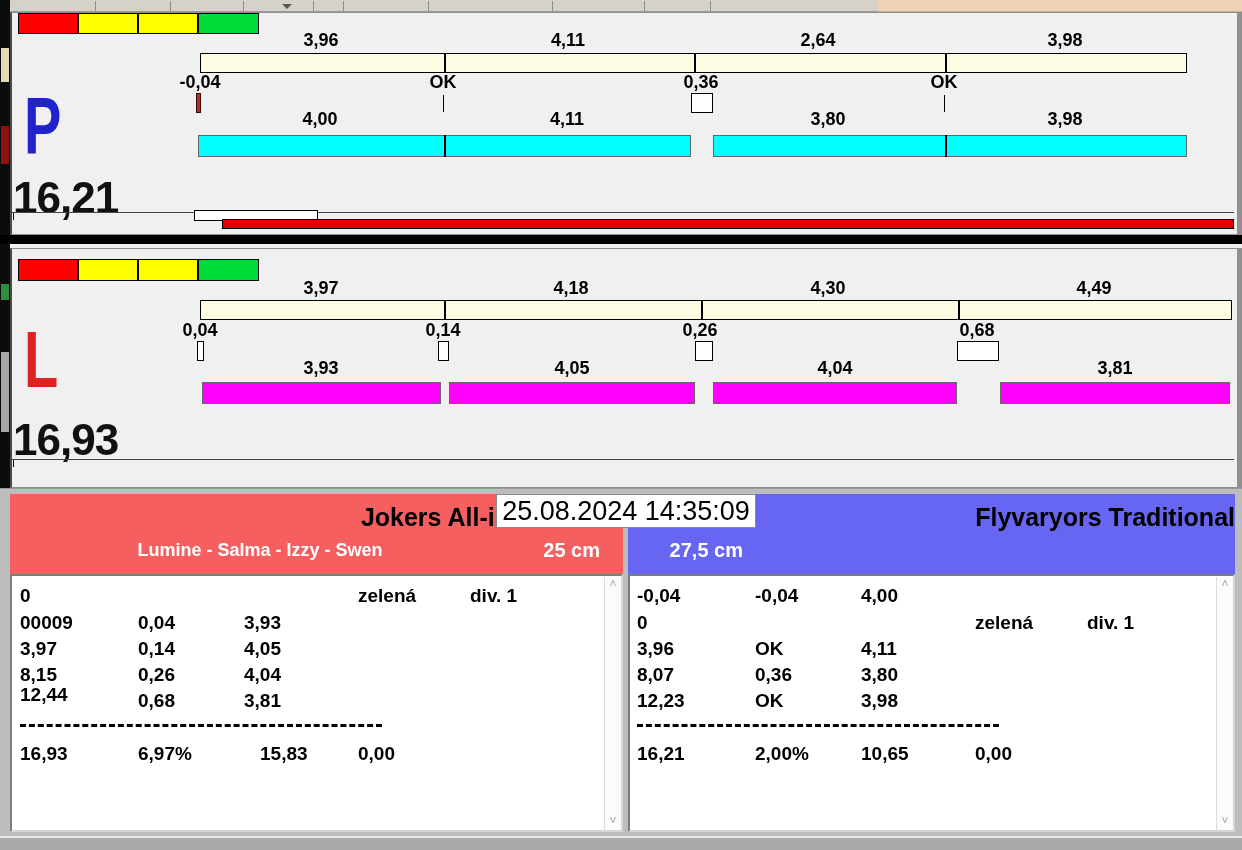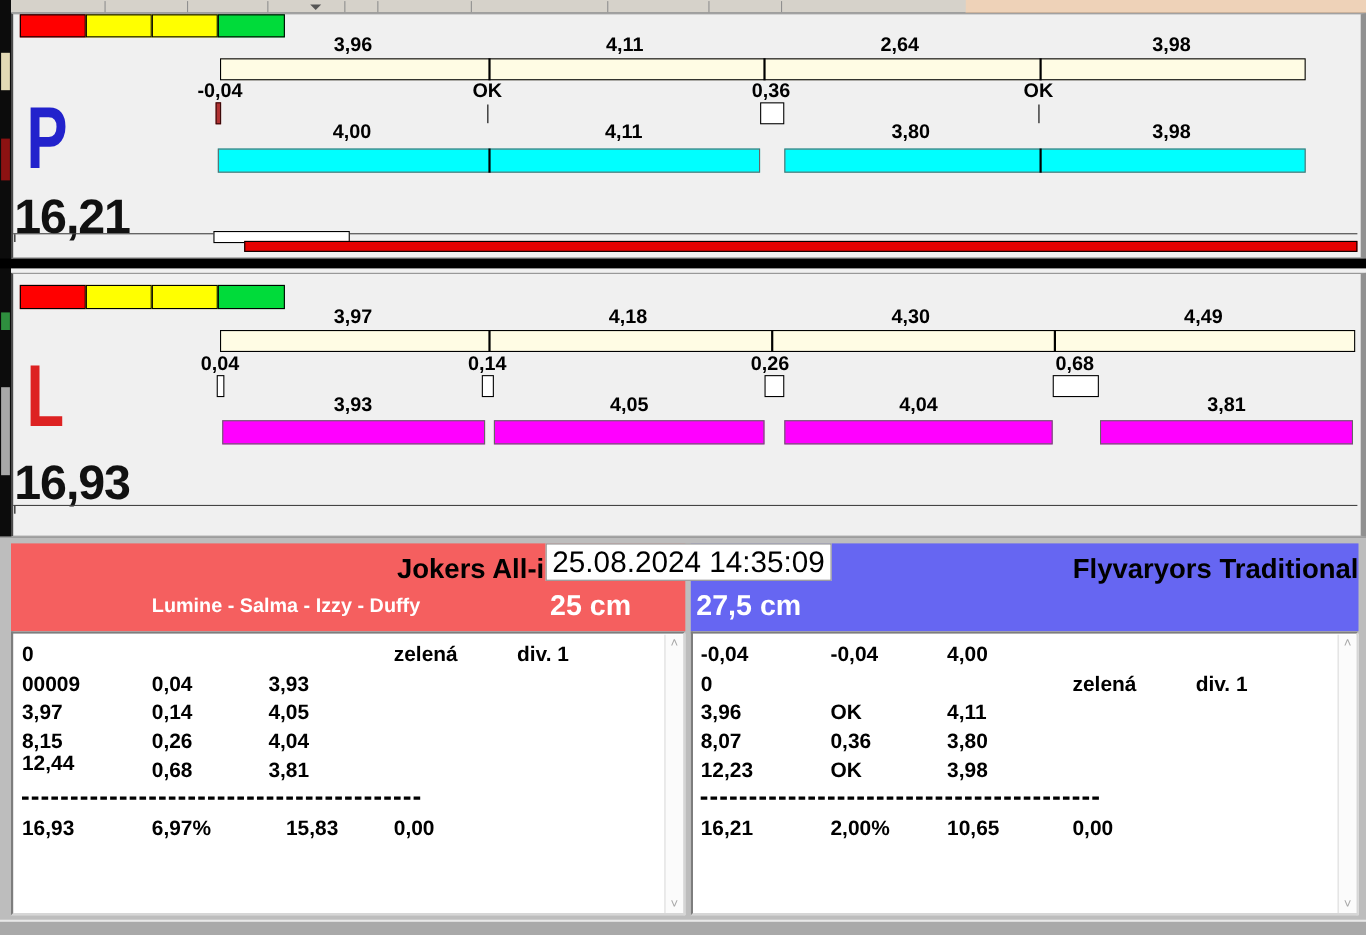--- a/index.html
+++ b/index.html
@@ -26,21 +26,21 @@
   .marker-box{background:#fff;border:1px solid #000;}
   .vline{background:#000;width:1px;}
   .total{font-weight:bold;font-size:44px;line-height:1;color:#111;letter-spacing:-1px;}
   .hline{background:#444;height:1px;}
   .separator{left:0;top:235px;width:1242px;height:9px;background:#000;}
   
   .bottom-bg{left:0;top:488px;width:1242px;height:350px;background:#bdbdbd;border-top:1px solid #9a9a9a;}
   .team-header{height:80px;}
   .team-title{font-weight:bold;font-size:25px;color:#000;text-align:right;line-height:28px;}
   .team-members{font-weight:bold;font-size:18px;color:#fff;text-align:center;line-height:22px;}
-  .team-cm{font-weight:bold;font-size:26px;color:#fff;text-align:left;line-height:26px;}
+  .team-cm{font-weight:bold;font-size:20px;color:#fff;text-align:right;line-height:26px;}
   .date-box{background:#fff;border:1px solid #8a8a8a;text-align:center;font-size:27px;line-height:32px;color:#000;}
   .ttable{background:#fff;border:2px solid;border-color:#7d7d7d #d6d6d6 #d6d6d6 #7d7d7d;}
   .cell{position:absolute;font-weight:bold;font-size:19px;line-height:22px;color:#000;white-space:pre;}
   .dashes{position:absolute;border-top:3px dashed #000;height:0;}
   .sbar{background:#fbfbfb;border-left:1px solid #dcdcdc;}
   .sbtn{position:absolute;left:0;width:100%;height:16px;color:#a8a8a8;font-size:12px;text-align:center;line-height:14px;}
   .bottom-bar{left:0;top:836px;width:1242px;height:14px;background:#a9a9a9;border-top:2px solid #e8e8e8;}
 </style>
 </head>
 <body>
@@ -161,21 +161,21 @@
 
   <div class="abs hline" style="left:12px;top:459px;width:1222px"></div>
   <div class="abs vline" style="left:13px;top:460px;height:7px"></div>
 
   <div class="abs bottom-bg"></div>
 
   <div class="abs team-header" style="left:10px;top:494px;width:613px;background:#f55f5f"></div>
   <div class="abs team-header" style="left:628px;top:494px;width:607px;background:#6666f2"></div>
 
   <div class="abs team-title" style="left:10px;top:503px;width:500px">Jokers All-in</div>
-  <div class="abs team-members" style="left:10px;top:539px;width:500px">Lumine - Salma - Izzy - Duffy</div>
+  <div class="abs team-members" style="left:10px;top:539px;width:500px">Lumine - Salma - Izzy - Swen</div>
   <div class="abs team-cm" style="left:500px;top:537px;width:100px">25 cm</div>
 
   <div class="abs team-title" style="left:740px;top:503px;width:495px">Flyvaryors Traditional</div>
   <div class="abs team-cm" style="left:633px;top:537px;width:110px">27,5 cm</div>
 
   <div class="abs date-box" style="left:496px;top:494px;width:260px;height:34px">25.08.2024 14:35:09</div>
 
   <div class="abs ttable" style="left:10px;top:574px;width:613px;height:258px"></div>
   <span class="cell" style="left:20px;top:585px">0</span>
   <span class="cell" style="left:358px;top:585px">zelená</span>

